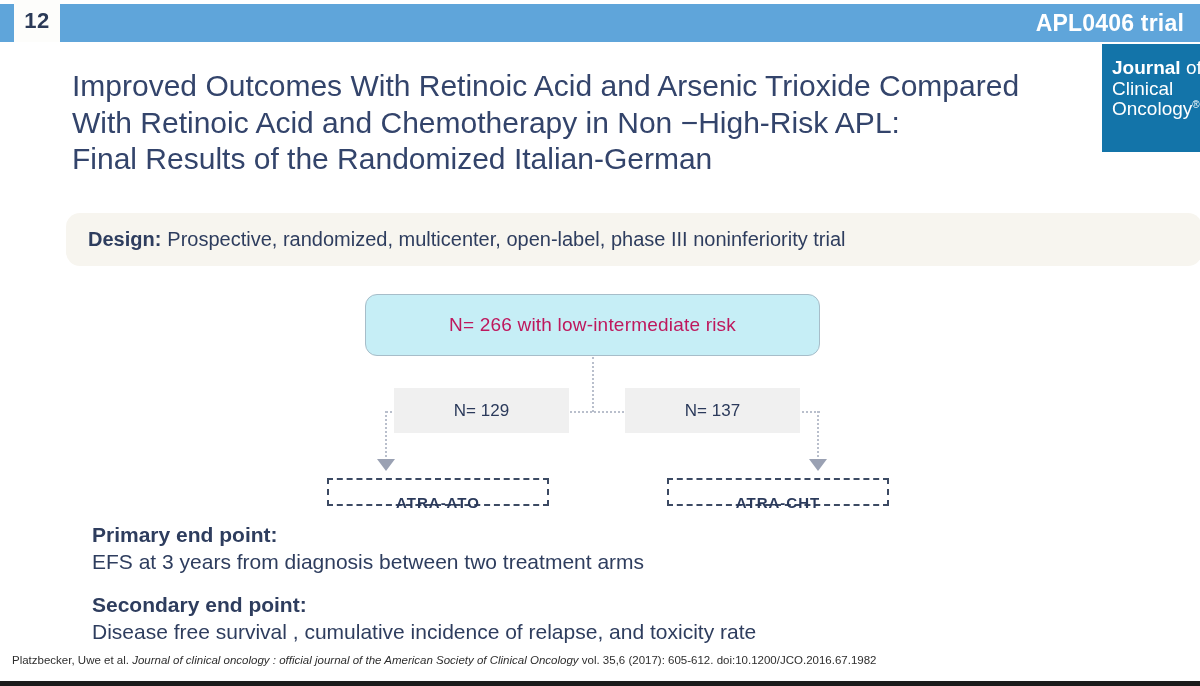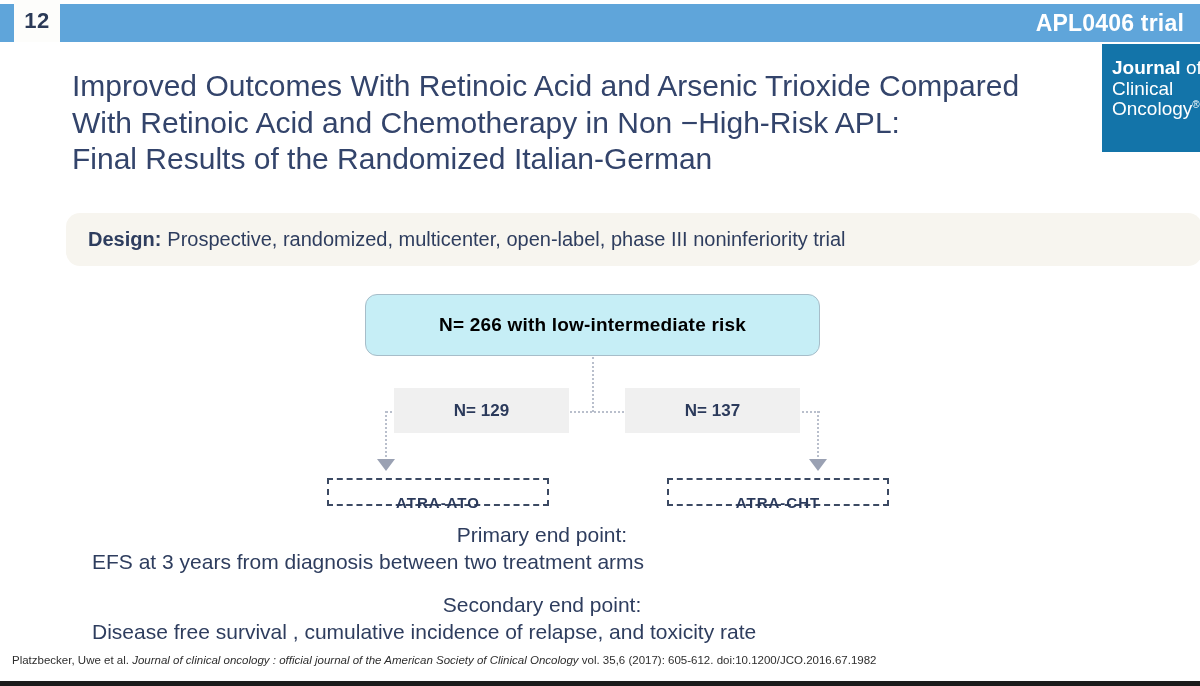--- a/index.html
+++ b/index.html
@@ -125,40 +125,40 @@
     background: #c6eef6;
     border: 1.6px solid #a7bdc9;
     border-radius: 12px;
     display: flex;
     align-items: center;
     justify-content: center;
     box-sizing: border-box;
   }
   #cohort-label {
     font-size: 19px;
-    font-weight: bold;
-    color: #000000;
+    font-weight: normal;
+    color: #be185d;
     letter-spacing: .2px;
   }
 
   .arm-box {
     position: absolute;
     top: 388px;
     width: 175px;
     height: 45px;
     background: #f0f0f0;
     display: flex;
     align-items: center;
     justify-content: center;
   }
   #arm-box-left  { left: 394px; }
   #arm-box-right { left: 625px; }
   .arm-label {
     font-size: 17px;
-    font-weight: bold;
+    font-weight: normal;
     color: #2b3a5b;
   }
 
   .treat-box {
     position: absolute;
     top: 478px;
     width: 222px;
     height: 28px;
     border: 2px dashed #3c4a63;
     display: flex;
@@ -211,23 +211,22 @@
 
   
   #endpoints {
     position: absolute;
     left: 92px; top: 522px;
     width: 900px;
     color: #2e3d5e;
   }
   .ep-head {
     font-size: 21px;
-    font-weight: normal;
+    font-weight: bold;
     line-height: 1.25;
-    text-align: center;
   }
   .ep-body {
     font-size: 21px;
     font-weight: 400;
     line-height: 1.3;
     margin-bottom: 16px;
   }
 
   
   #footer-citation {

